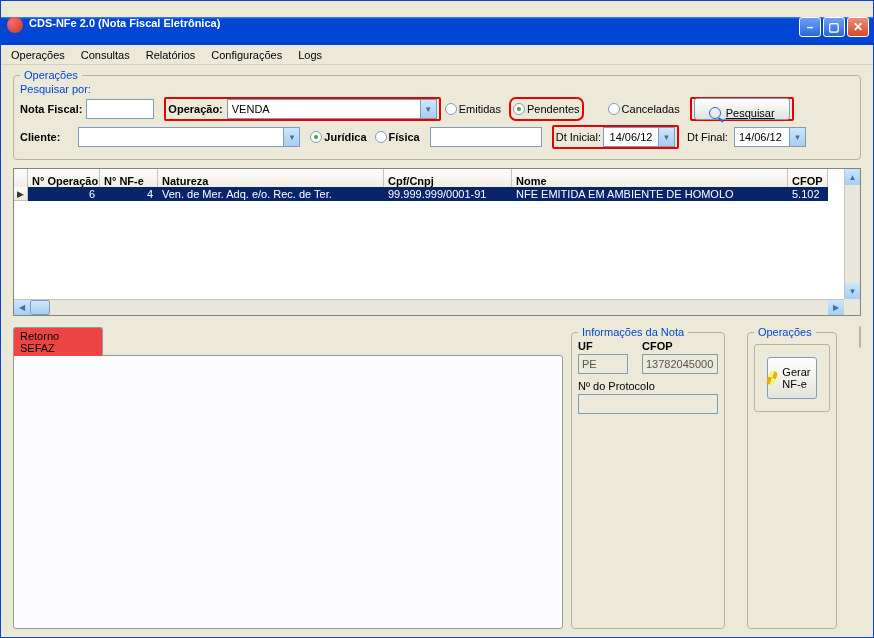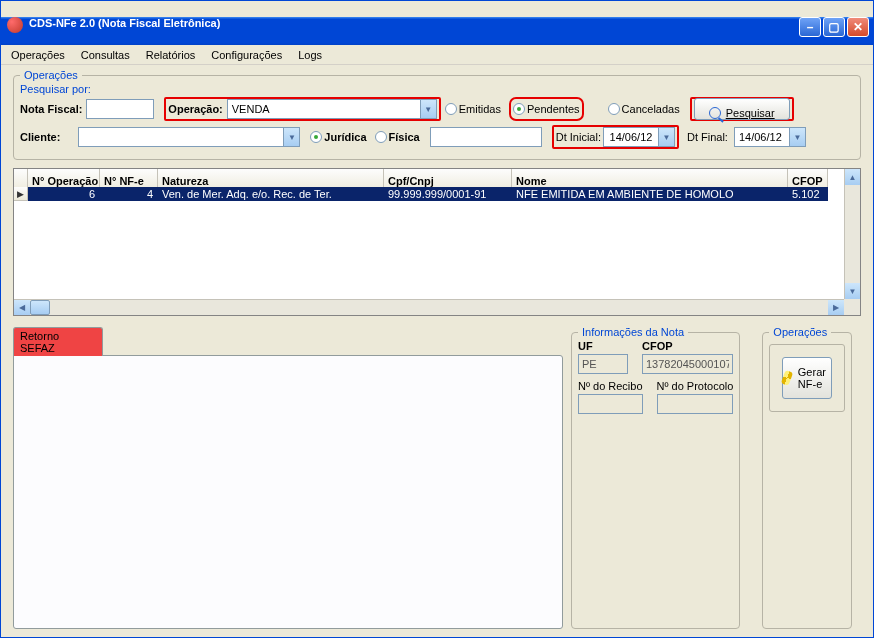--- a/index.html
+++ b/index.html
@@ -397,24 +397,20 @@
               <label class="b">UF</label>
               <input type="text" disabled="" value="PE" style="">
             </div>
             <div class="field-sm" style="flex:1;">
               <label class="b">CFOP</label>
               <input type="text" disabled="" value="13782045000107" style="">
             </div>
           </div>
           <div class="row" style="gap:14px;align-items:flex-start;margin-top:6px;">
             <div class="field-sm" style="flex:1;">
-              <label>Nº do Recibo</label>
-              <input type="text" disabled="" value="" style="">
-            </div>
-            <div class="field-sm" style="flex:1;">
               <label>Nº do Protocolo</label>
               <input type="text" disabled="" value="" style="">
             </div>
           </div>
         </fieldset>
 
         <fieldset style="padding-bottom:8px;">
           <legend>Operações</legend>
           <div class="op-btn-wrap">
             <div class="gerar-btn">

